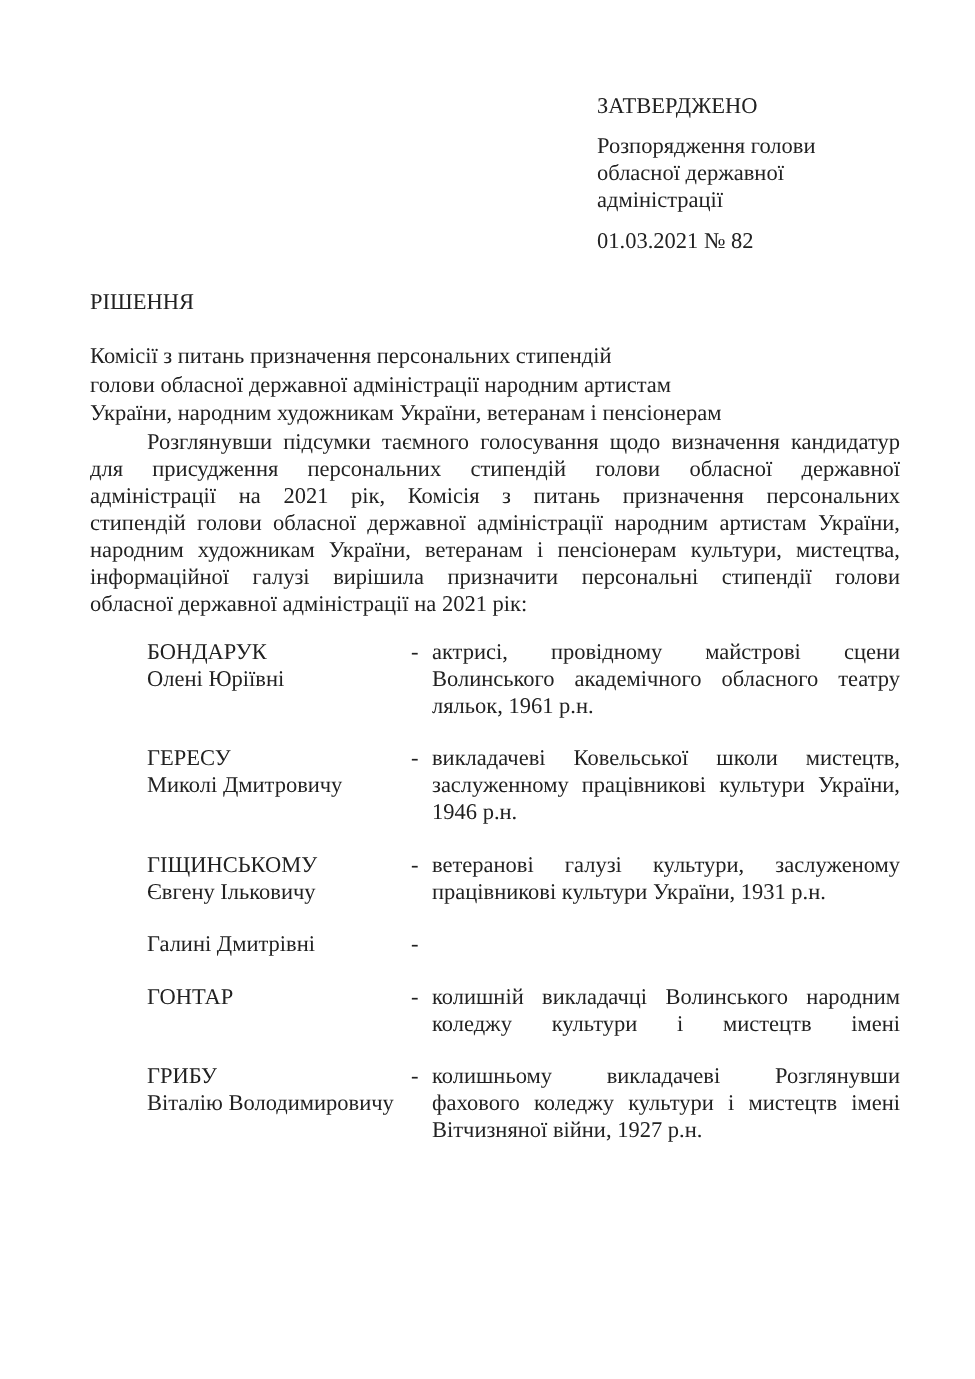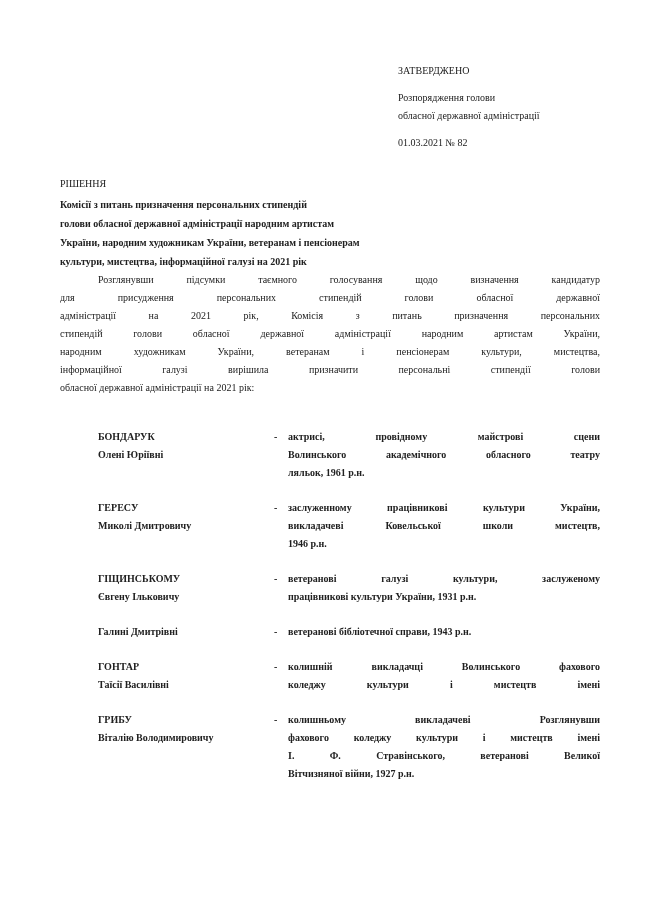--- a/index.html
+++ b/index.html
@@ -8,21 +8,21 @@
     background: #ffffff;
   }
   .page {
     position: relative;
     width: 650px;
     height: 919px;
     box-sizing: border-box;
     padding: 62px 50px 0 60px;
     background: #ffffff;
     font-family: "Liberation Serif", serif;
-    font-size: 10px;
+    font-size: 15px;
     line-height: 18px;
     color: #212121;
     overflow: hidden;
   }
 
   
   .approval-block {
     margin-left: 338px;
   }
   .approval-heading {
@@ -39,23 +39,22 @@
 
   
   .title-block {
     margin-top: 23px;
     text-align: left;
   }
   .decision-heading {
     display: block;
   }
   .subtitle {
-    margin-top: 2px;
+    margin-top: 18px;
     line-height: 19px;
-    font-weight: bold;
   }
   .subtitle-line {
     display: block;
   }
 
   
   .body-par {
     margin-top: 0;
   }
   .body-line {
@@ -66,22 +65,21 @@
   .body-line.first {
     text-indent: 38px;
   }
   .body-line.last {
     text-align: left;
     text-align-last: left;
   }
 
   
   .entries {
-    margin-top: 31px;
-    font-weight: bold;
+    margin-top: 14px;
   }
   .entry {
     display: grid;
     grid-template-columns: 214px 1fr;
     margin-bottom: 17px;
   }
   .name-col {
     padding-left: 38px;
   }
   .name-line {
@@ -117,21 +115,20 @@
     <span class="approval-line">обласної державної адміністрації</span>
     <span class="approval-date">01.03.2021 № 82</span>
   </div>
 
   <div class="title-block">
     <span class="decision-heading">РІШЕННЯ</span>
     <div class="subtitle">
       <span class="subtitle-line">Комісії з питань призначення персональних стипендій</span>
       <span class="subtitle-line">голови обласної державної адміністрації народним артистам</span>
       <span class="subtitle-line">України, народним художникам України, ветеранам і пенсіонерам</span>
-      <span class="subtitle-line">культури, мистецтва, інформаційної галузі на 2021 рік</span>
     </div>
   </div>
 
   <div class="body-par">
     <span class="body-line first">Розглянувши підсумки таємного голосування щодо визначення кандидатур</span>
     <span class="body-line">для присудження персональних стипендій голови обласної державної</span>
     <span class="body-line">адміністрації на 2021 рік, Комісія з питань призначення персональних</span>
     <span class="body-line">стипендій голови обласної державної адміністрації народним артистам України,</span>
     <span class="body-line">народним художникам України, ветеранам і пенсіонерам культури, мистецтва,</span>
     <span class="body-line">інформаційної галузі вирішила призначити персональні стипендії голови</span>
@@ -153,22 +150,22 @@
       </div>
     </div>
 
     <div class="entry">
       <div class="name-col">
         <span class="name-line">ГЕРЕСУ</span>
         <span class="name-line">Миколі Дмитровичу</span>
       </div>
       <div class="desc-col">
         <span class="bullet">-</span>
+        <span class="desc-line">викладачеві Ковельської школи мистецтв,</span>
         <span class="desc-line">заслуженному працівникові культури України,</span>
-        <span class="desc-line">викладачеві Ковельської школи мистецтв,</span>
         <span class="desc-line last">1946 р.н.</span>
       </div>
     </div>
 
     <div class="entry">
       <div class="name-col">
         <span class="name-line">ГІЩИНСЬКОМУ</span>
         <span class="name-line">Євгену Ільковичу</span>
       </div>
       <div class="desc-col">
@@ -177,44 +174,41 @@
         <span class="desc-line last">працівникові культури України, 1931 р.н.</span>
       </div>
     </div>
 
     <div class="entry">
       <div class="name-col">
         <span class="name-line">Галині Дмитрівні</span>
       </div>
       <div class="desc-col">
         <span class="bullet">-</span>
-        <span class="desc-line last">ветеранові бібліотечної справи, 1943 р.н.</span>
       </div>
     </div>
 
     <div class="entry">
       <div class="name-col">
         <span class="name-line">ГОНТАР</span>
-        <span class="name-line">Таїсії Василівні</span>
-      </div>
-      <div class="desc-col">
-        <span class="bullet">-</span>
-        <span class="desc-line">колишній викладачці Волинського фахового</span>
+      </div>
+      <div class="desc-col">
+        <span class="bullet">-</span>
+        <span class="desc-line">колишній викладачці Волинського народним</span>
         <span class="desc-line">коледжу культури і мистецтв імені</span>
       </div>
     </div>
 
     <div class="entry">
       <div class="name-col">
         <span class="name-line">ГРИБУ</span>
         <span class="name-line">Віталію Володимировичу</span>
       </div>
       <div class="desc-col">
         <span class="bullet">-</span>
         <span class="desc-line">колишньому викладачеві Розглянувши</span>
         <span class="desc-line">фахового коледжу культури і мистецтв імені</span>
-        <span class="desc-line">І. Ф. Стравінського, ветеранові Великої</span>
         <span class="desc-line last">Вітчизняної війни, 1927 р.н.</span>
       </div>
     </div>
 
   </div>
 </div>
 
 </body></html>

